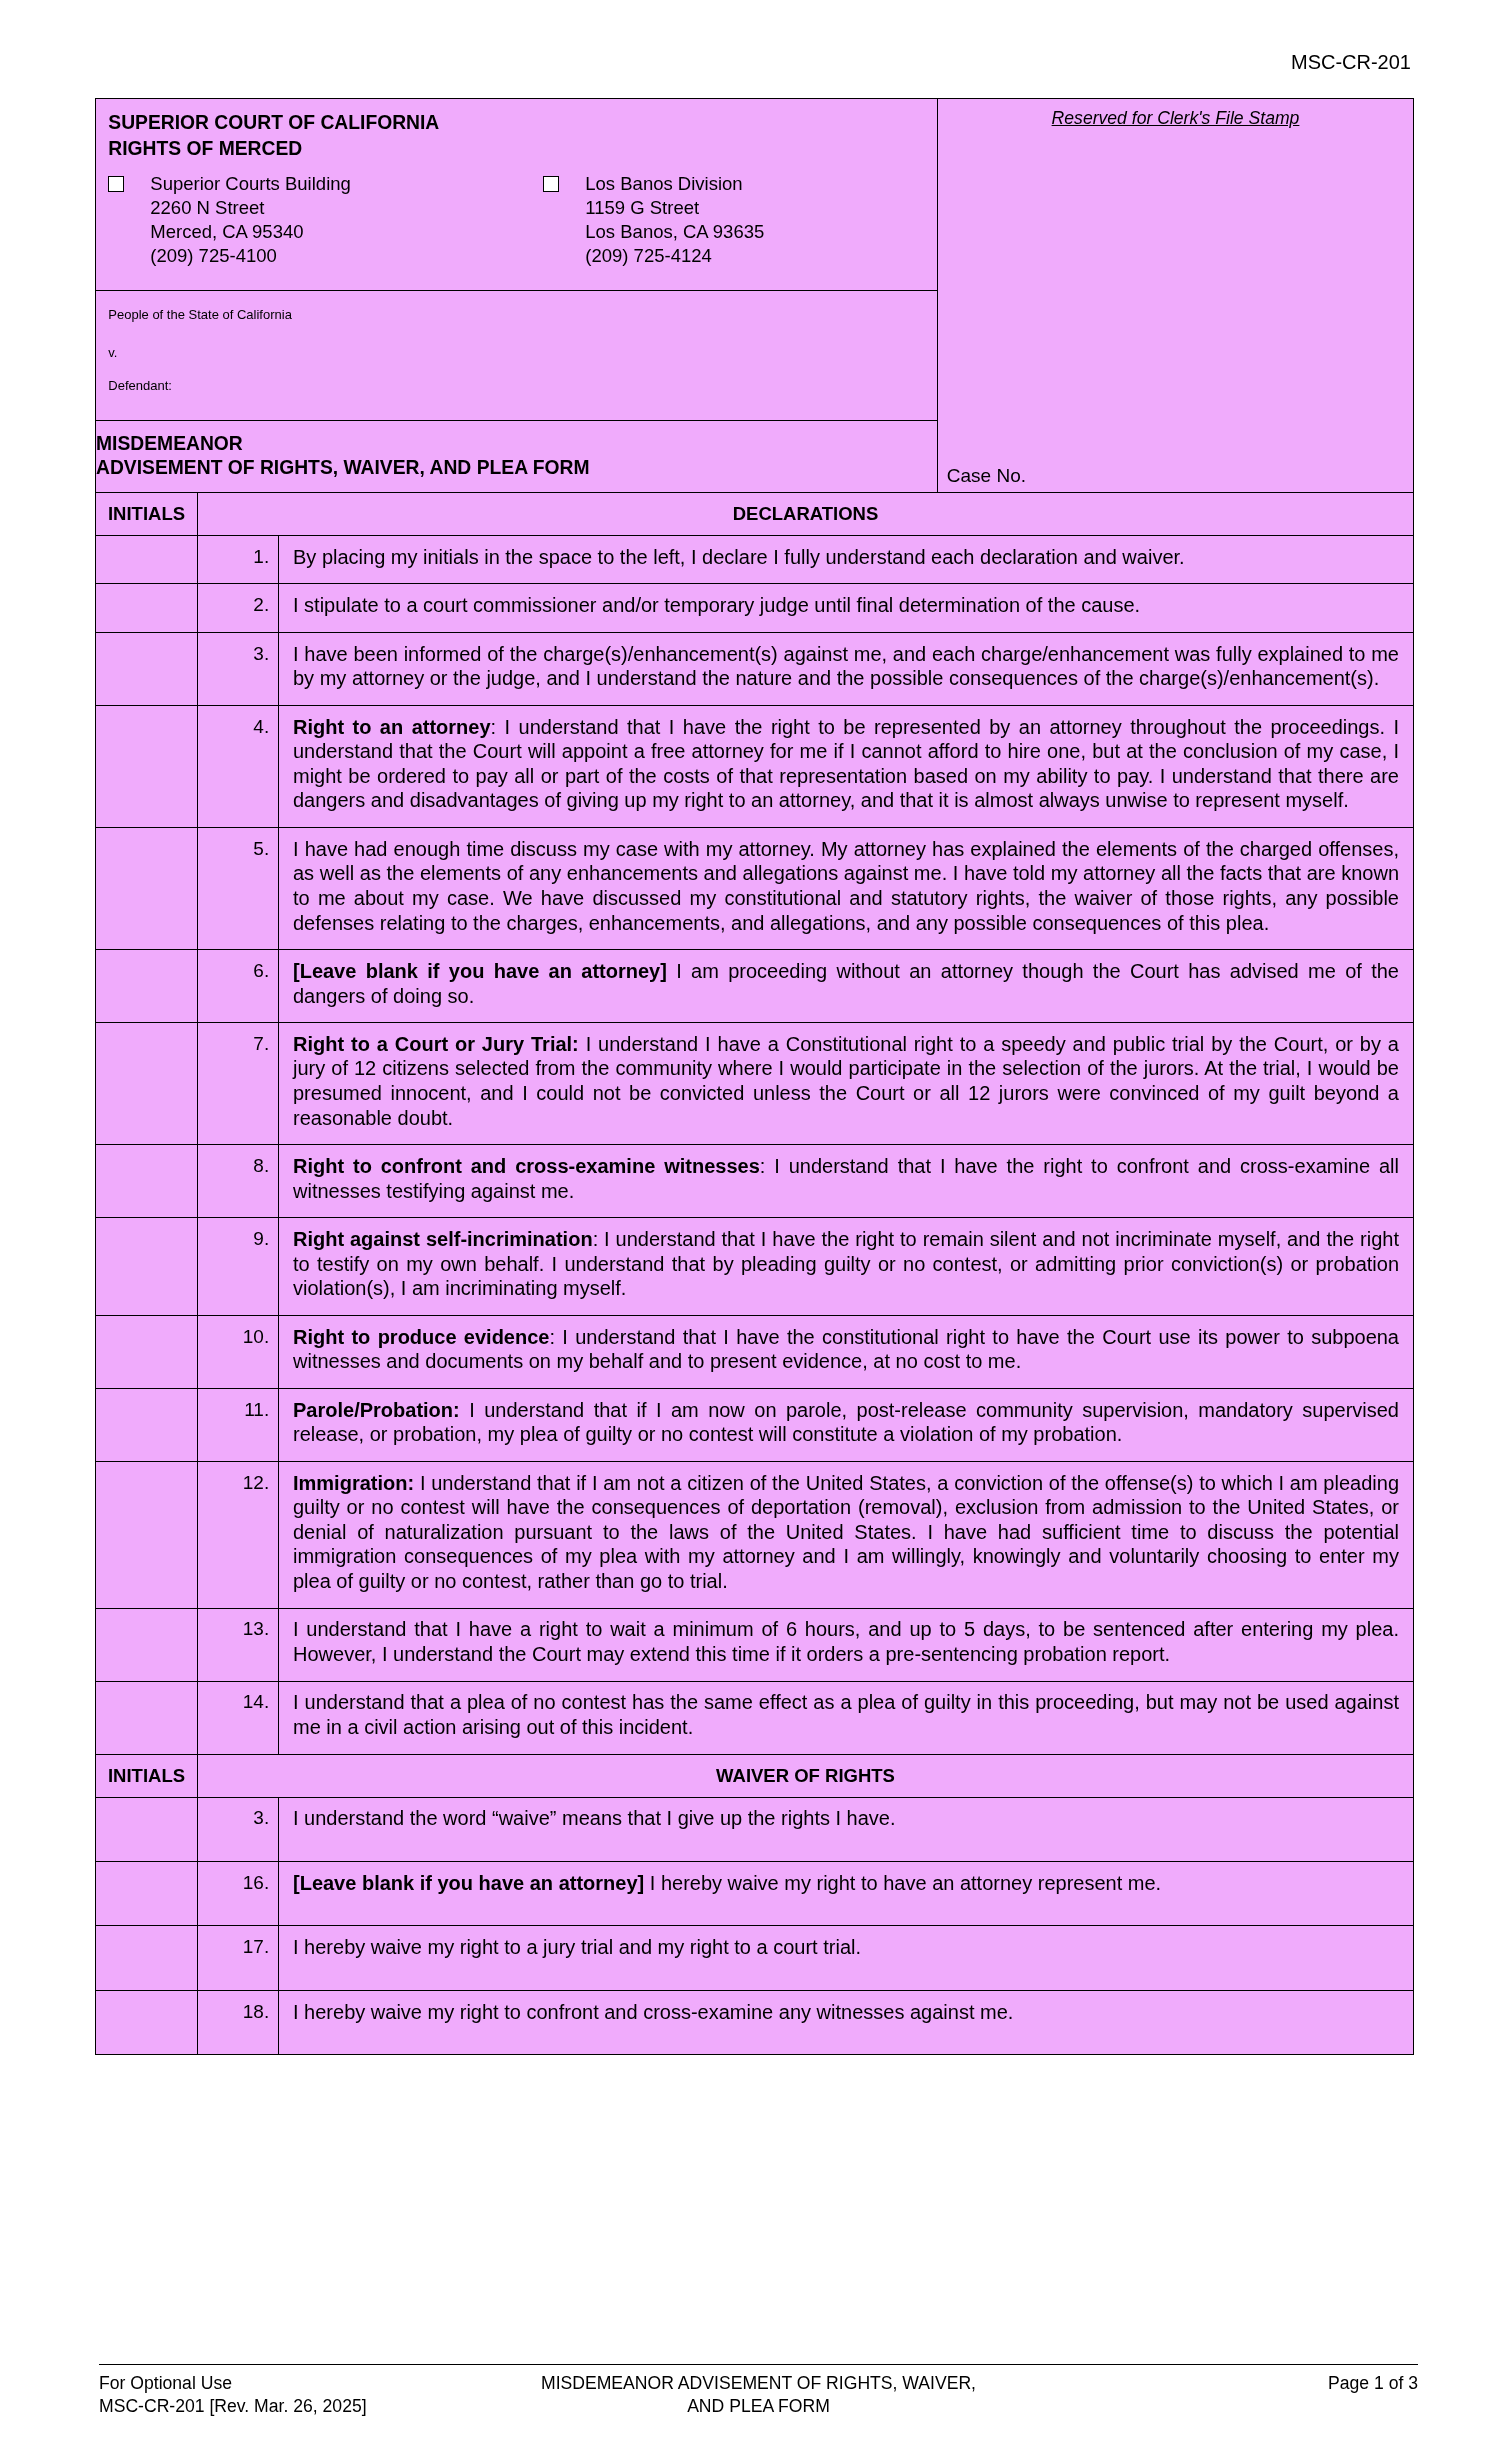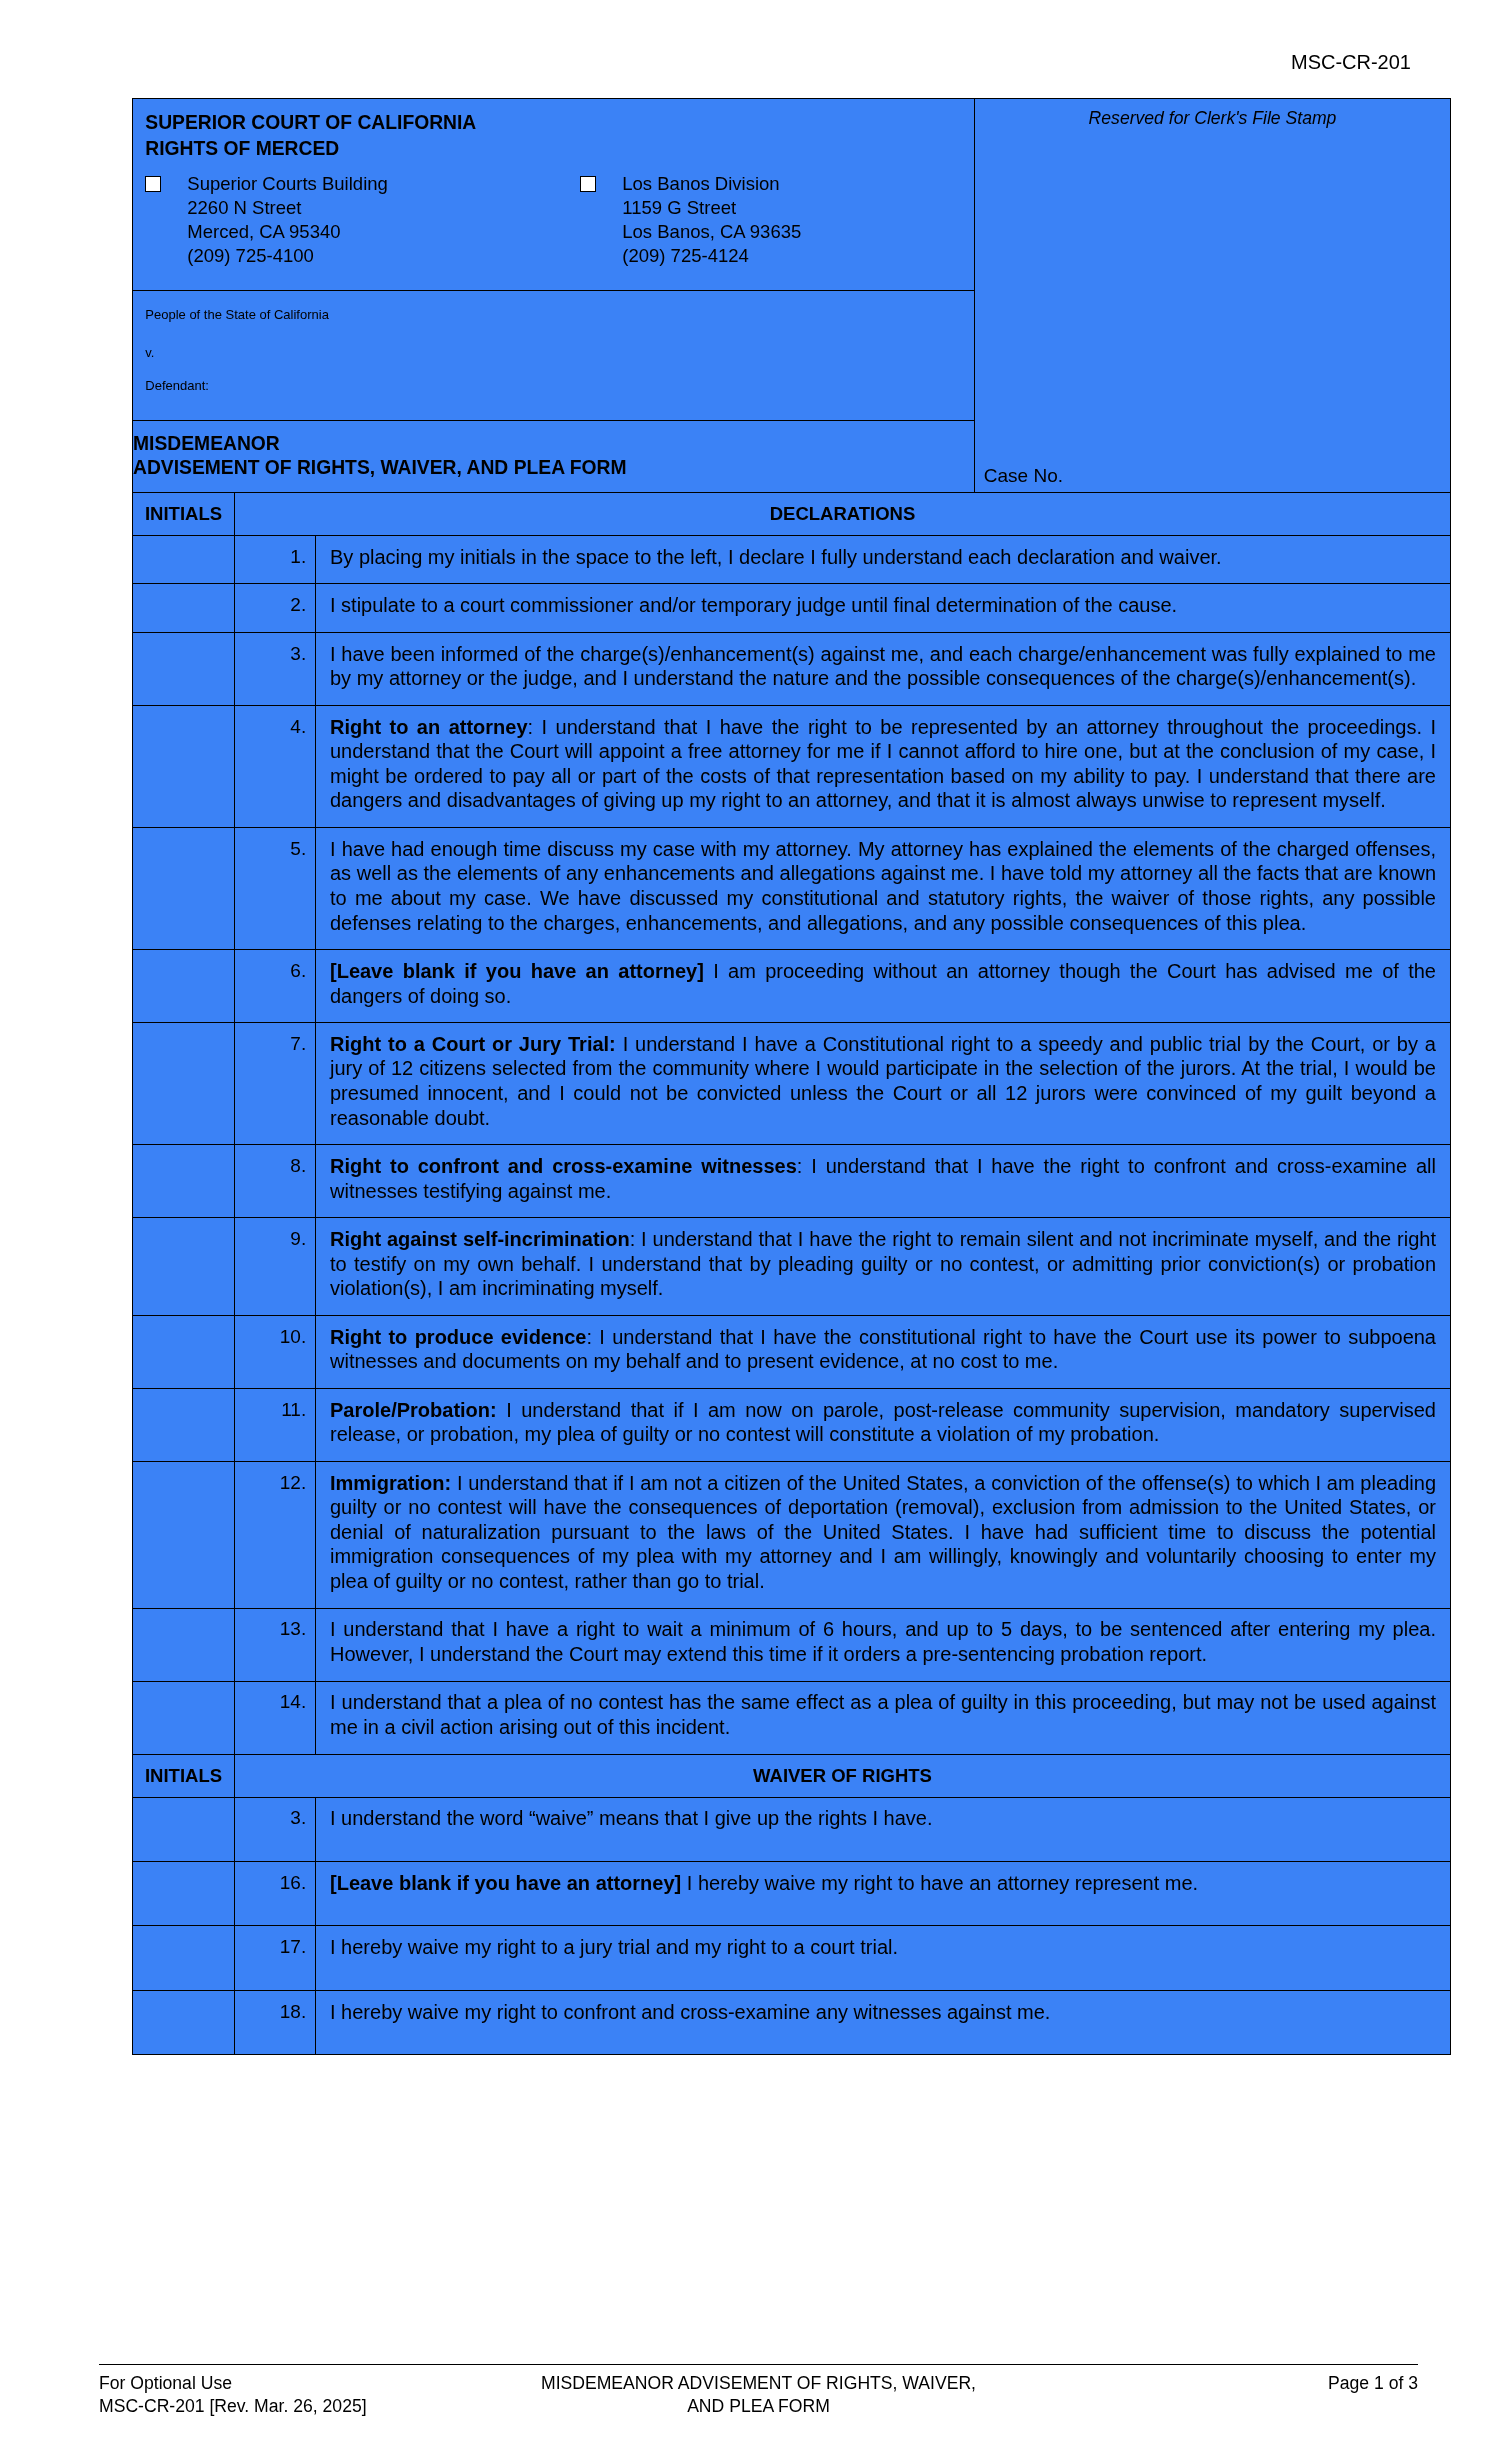--- a/index.html
+++ b/index.html
@@ -11,22 +11,21 @@
     font-family: "Liberation Sans", sans-serif;
     overflow: hidden;
   }
   .form-no-top {
     position: absolute; top: 51px; right: 84px;
     font-size: 20px;
   }
   .form {
     position: absolute; top: 98px; left: 95px; width: 1319px;
     border: 1.8px solid #000;
-    background: #3b82f6;
-    margin-left: 37px;
+    background: #f0abfc;
   }
   
   .header { display: grid; grid-template-columns: 842px 1fr; }
   .header-left { border-right: 1.8px solid #000; }
   .court-block {
     height: 192px;
     padding: 10.6px 0 0 12.3px;
     border-bottom: 1.8px solid #000;
   }
   .court-name { font-weight: bold; font-size: 19.3px; line-height: 26px; }
@@ -47,21 +46,21 @@
     border-bottom: 1.8px solid #000;
     font-size: 13px;
   }
   .party-v { margin-top: 23px; }
   .party-def { margin-top: 17.6px; }
   .title-block {
     height: 71px;
     padding-top: 10.6px;
     font-weight: bold; font-size: 19.3px; line-height: 24.6px;
   }
-  .header-right { position: relative; }
+  .header-right { position: relative; text-decoration: underline; }
   .stamp {
     font-style: italic; font-size: 17.6px;
     text-align: center; padding-top: 8.8px;
   }
   .case-no {
     position: absolute; bottom: 5.3px; left: 8.8px;
     font-size: 19px;
   }
   
   .section-header {

